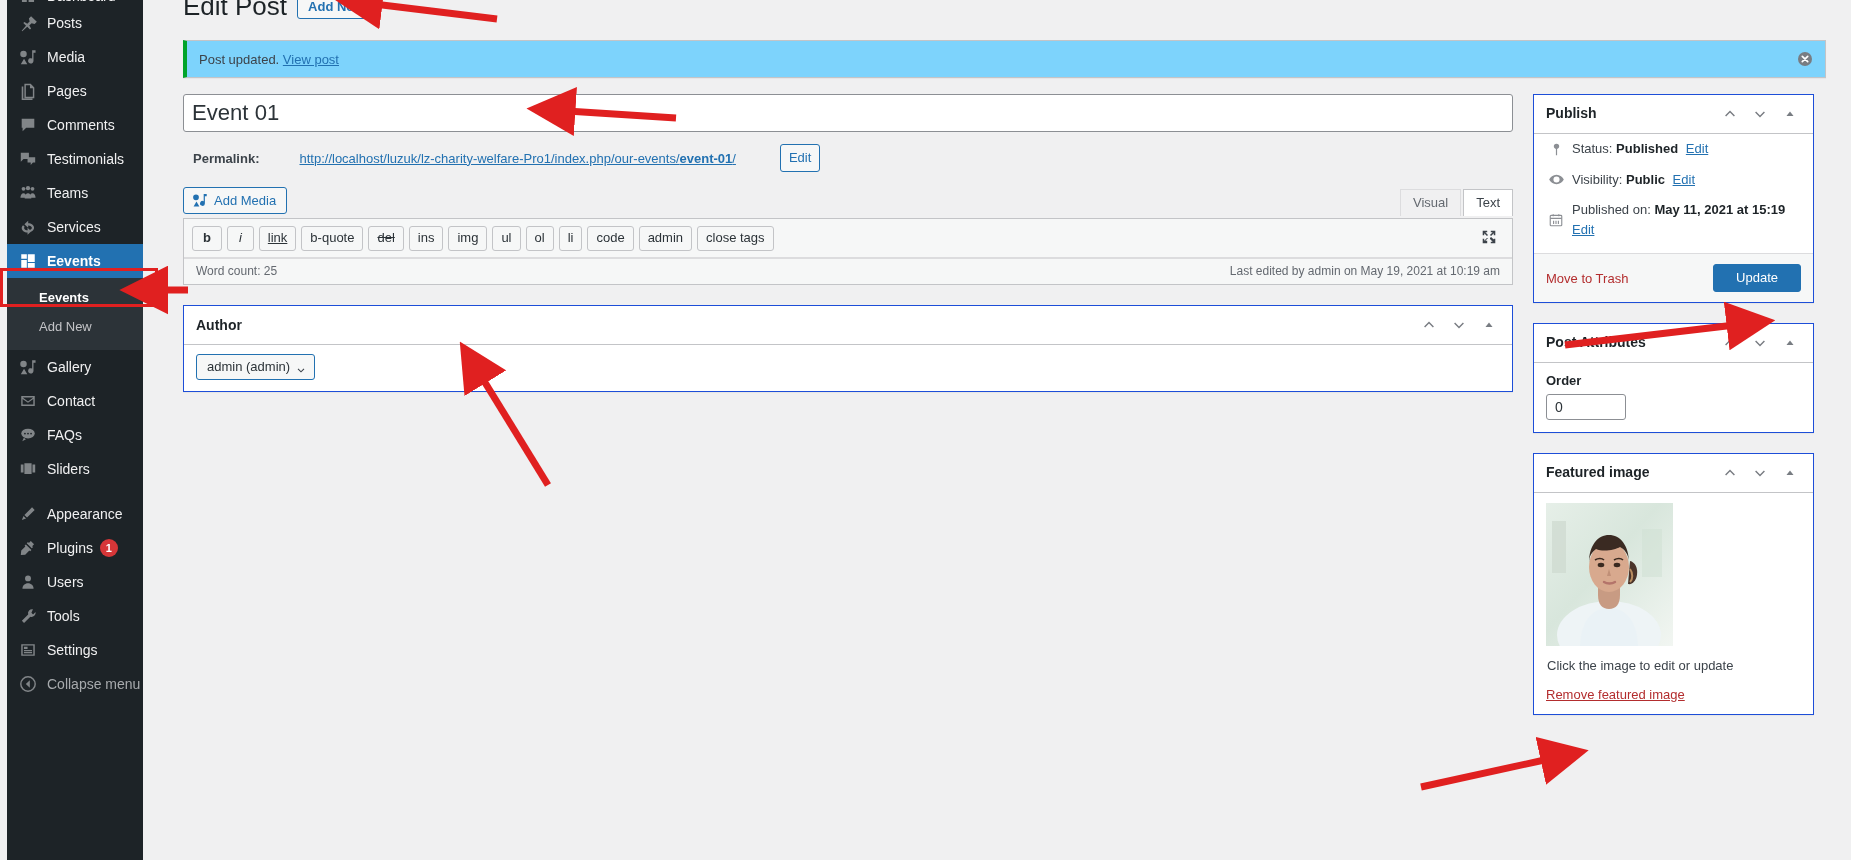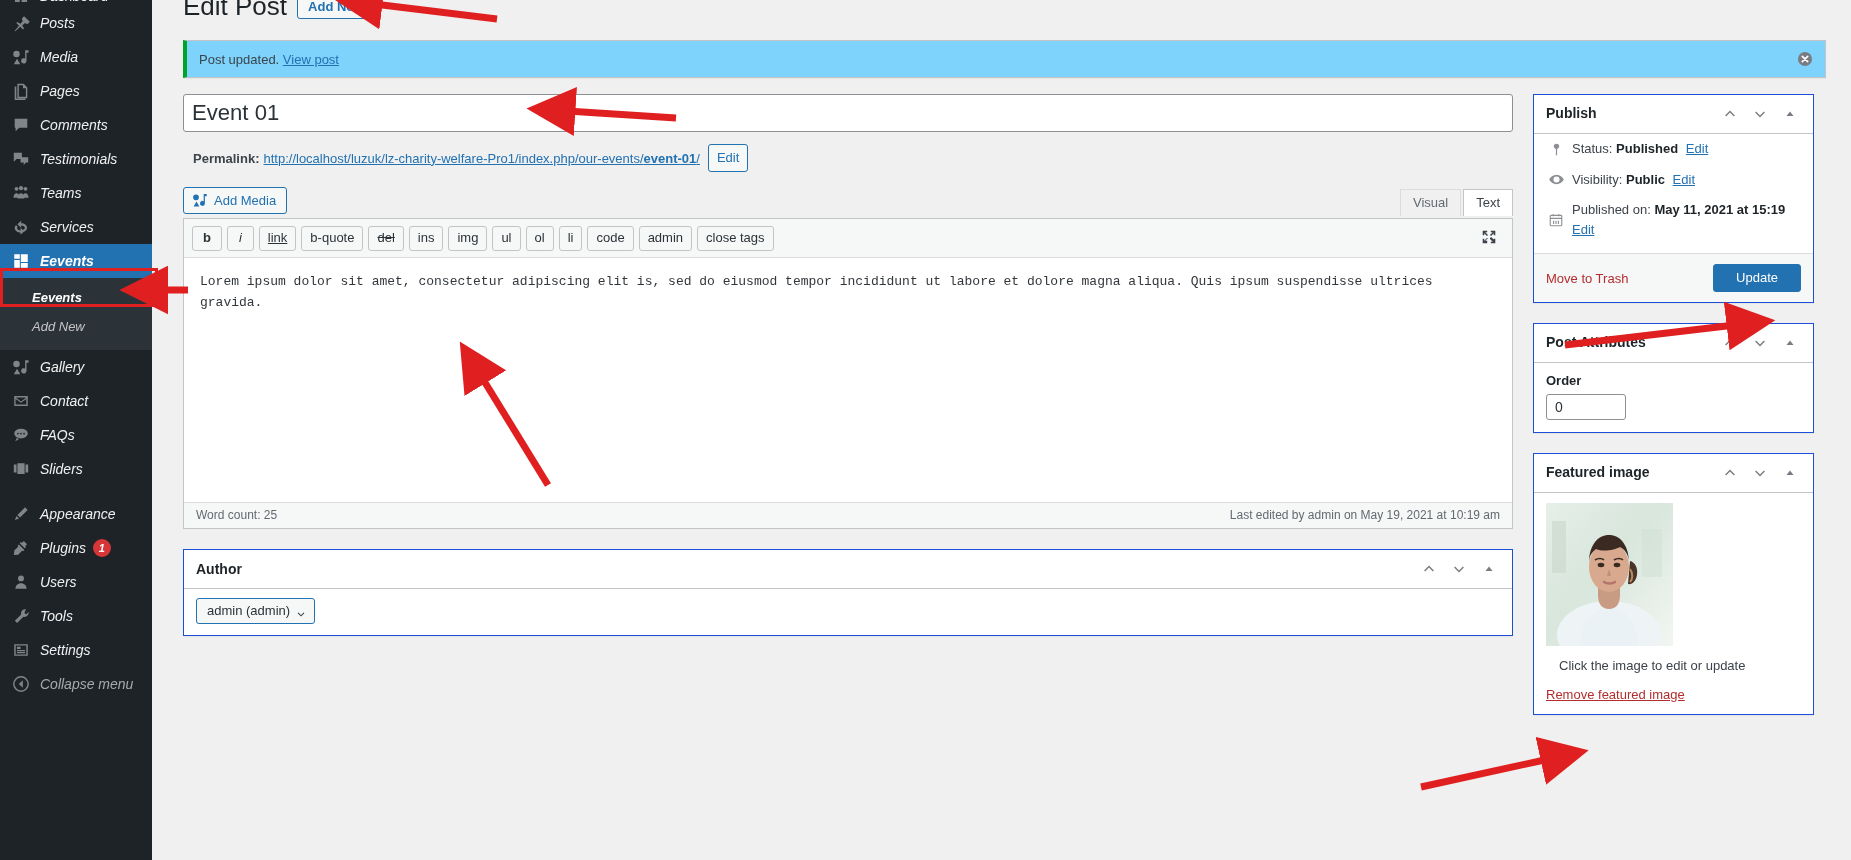--- a/index.html
+++ b/index.html
@@ -9,25 +9,24 @@
     background: #f0f0f1;
     font-family: "Liberation Sans", sans-serif;
     font-size: 13px;
     color: #3c434a;
     overflow: hidden;
     position: relative;
   }
 
   
   #adminmenu {
-    position: absolute; left: 0; top: 0;
-    width: 152px; height: 860px;
+    position: absolute; left: 7px; top: 0;
+    width: 136px; height: 860px;
     background: #1d2327;
     color: #f0f0f1;
-    font-style: italic;
   }
   .menu-item {
     display: flex; align-items: center;
     height: 34px;
     padding: 0 0 0 11px;
     color: #f0f0f1;
     font-size: 14px;
     cursor: pointer;
     position: relative;
   }
@@ -159,21 +158,21 @@
     border: 1px solid #8c8f94;
     border-radius: 3px;
     outline: none;
     color: #2c3338;
     font-family: "Liberation Sans", sans-serif;
   }
   .permalink-row {
     margin: 12px 0 0 10px;
     font-size: 13px;
     color: #3c434a;
-    display: flex; align-items: center;
+    display: flex; align-items: center; gap: 36px;
   }
   .permalink-row strong { font-weight: 600; }
   .permalink-row a.permalink-link {
     color: #2271b1;
     text-decoration: underline;
     margin-left: 4px;
   }
   .permalink-row a.permalink-link .slug { font-weight: 700; }
   .btn-small {
     margin-left: 8px;
@@ -382,21 +381,21 @@
   
   .featured-thumb {
     width: 127px; height: 143px;
     display: block;
     border: 0;
     background: linear-gradient(160deg,#e8f0ea 0%,#dfeae2 35%,#eef3ef 100%);
     position: relative;
     overflow: hidden;
     cursor: pointer;
   }
-  .fi-caption { font-size: 13px; color: #3c434a; margin: 12px 13px 0; }
+  .fi-caption { font-size: 13px; color: #3c434a; margin: 12px 1px 0; }
   .fi-remove { display:inline-block; margin-top: 14px; font-size: 13px; color: #b32d2e; text-decoration: underline; cursor: pointer; }
 
   
   .arrow-layer { position: absolute; left: 0; top: 0; width: 1851px; height: 860px; pointer-events: none; z-index: 50; }
 </style>
 </head>
 <body>
 
 <div id="adminmenu">
 
@@ -657,21 +656,20 @@
             <span class="qt-btn">li</span>
             <span class="qt-btn">code</span>
             <span class="qt-btn">admin</span>
             <span class="qt-btn">close tags</span>
             <span class="qt-expand">
               <svg width="18" height="18" viewBox="0 0 20 20" fill="#3c434a">
                   <path d="M3 3h5v1.7H5.9l3 3L7.7 8.9l-3-3V8H3V3zm14 0v5h-1.7V5.9l-3 3-1.2-1.2 3-3H12V3h5zM8.9 11.1l-3 3H8V17H3v-5h1.7v2.1l3-3 1.2 1.2zm2.2 0 1.2-1.2 3 3V12H17v5h-5v-1.7h2.1l-3-3z"></path>
                 </svg>
             </span>
           </div>
-          <div class="editor-textarea" contenteditable="false" style="">Lorem ipsum dolor sit amet, consectetur adipiscing elit is, sed do eiusmod tempor incididunt ut labore et dolore magna aliqua. Quis ipsum suspendisse ultrices gravida.</div>
           <div class="editor-statusbar">
             <span>Word count: 25</span>
             <span>Last edited by admin on May 19, 2021 at 10:19 am</span>
           </div>
         </div>
       </div>
 
       <div class="postbox" style="margin-top:20px;">
         <div class="postbox-header">
           <h2>Author</h2>

